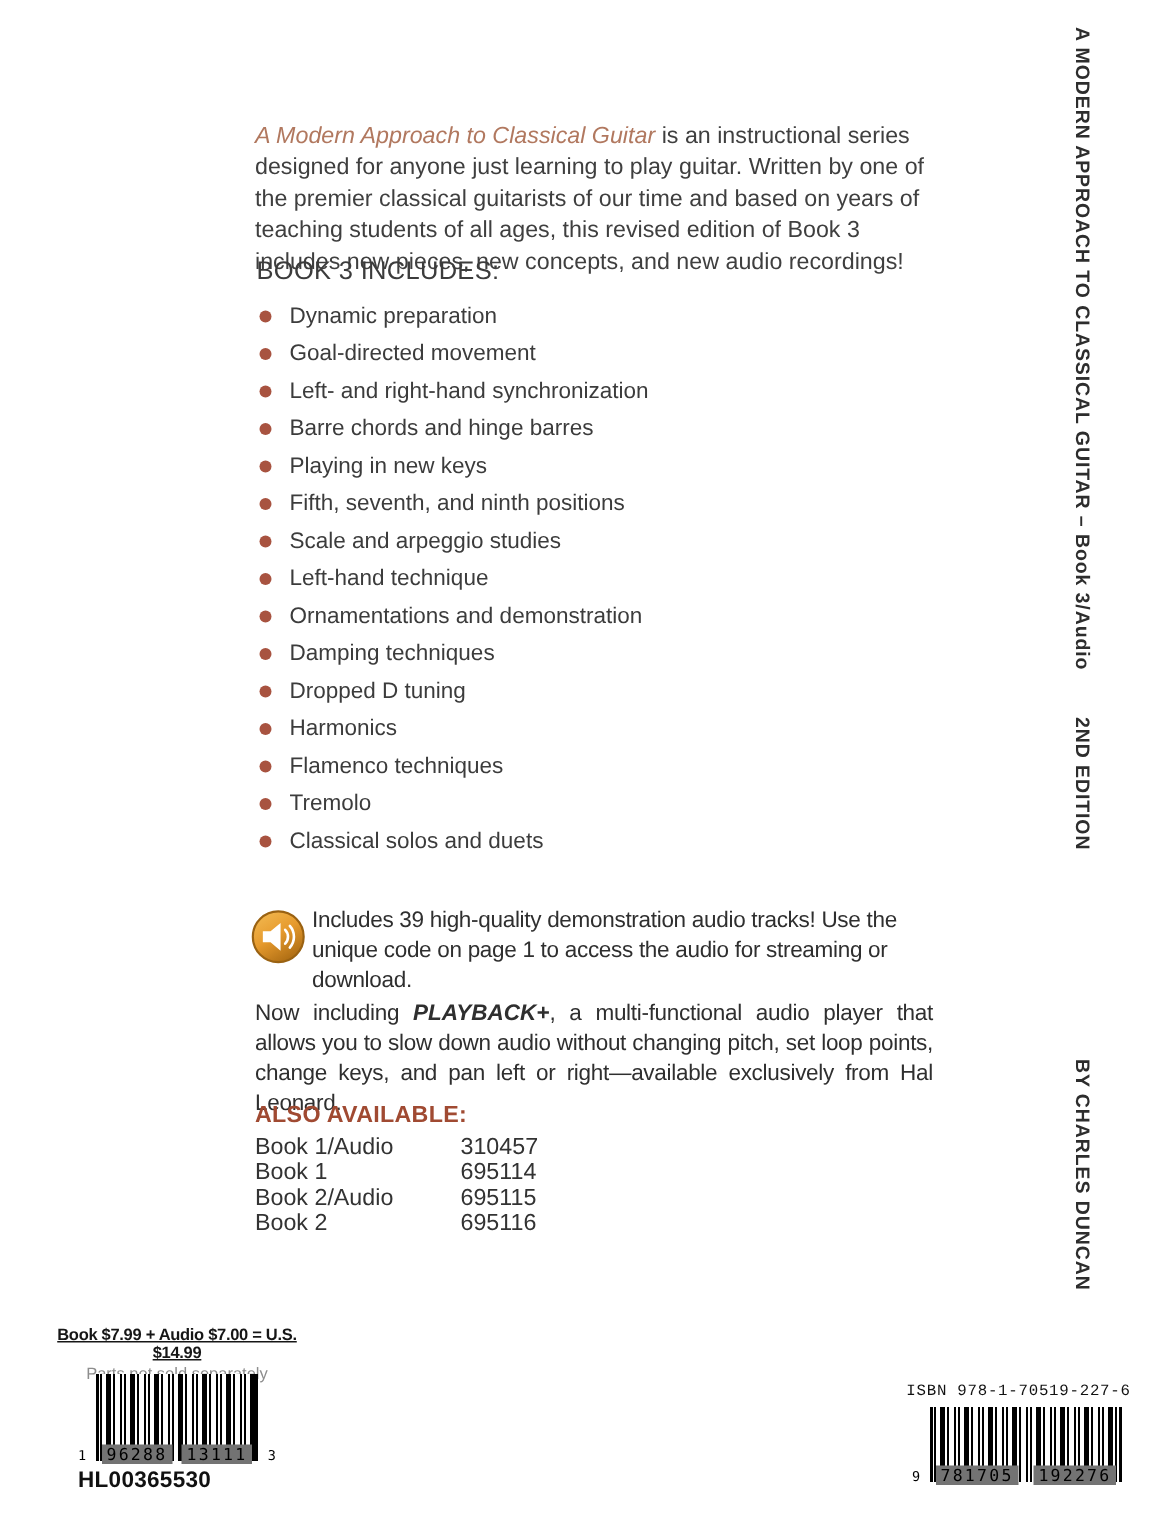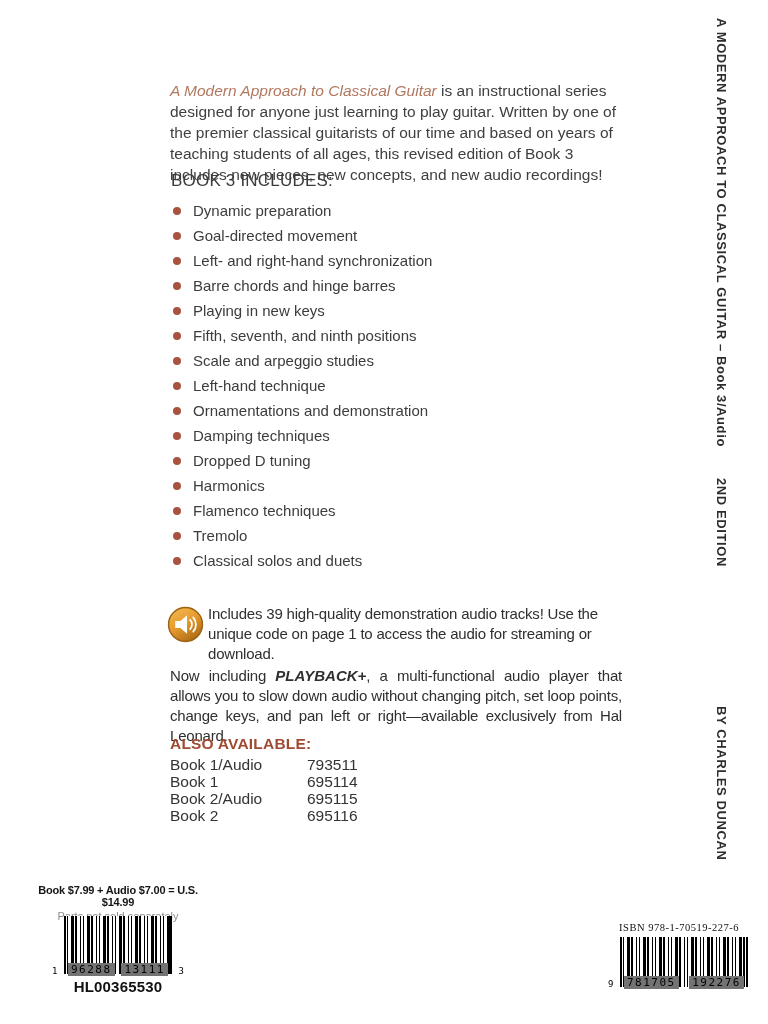--- a/index.html
+++ b/index.html
@@ -31,46 +31,46 @@
   .also-row{display:flex;font-size:15.5px;line-height:17px;color:#333;}
   .also-row .lbl{width:137px;}
   
   .spine{position:absolute;writing-mode:vertical-rl;font-weight:bold;color:#2d2d2d;
     font-size:13px;letter-spacing:0.6px;white-space:nowrap;}
   .spine-title{left:714px;top:18px;}
   .spine-edition{left:714px;top:478px;}
   .spine-author{left:714px;top:706px;}
   
   .price-block{position:absolute;left:28px;top:884px;width:180px;text-align:center;}
-  .price-line{font-size:11px;font-weight:bold;color:#161616;letter-spacing:-0.2px;}
+  .price-line{font-size:11px;font-weight:bold;color:#161616;letter-spacing:-0.2px;text-decoration:underline;}
   .parts-line{font-size:11px;color:#8d8d8d;margin-top:2px;}
   .upc{position:absolute;left:52px;top:916px;width:132px;height:58px;}
   .bars{position:absolute;top:0;bottom:0;left:12px;right:12px;
     background:repeating-linear-gradient(90deg,
       #000 0px,#000 1.5px,#fff 1.5px,#fff 3px,
       #000 3px,#000 4px,#fff 4px,#fff 7px,
       #000 7px,#000 10px,#fff 10px,#fff 11.5px,
       #000 11.5px,#000 13px,#fff 13px,#fff 16px);}
   .bars::before,.bars::after{content:"";position:absolute;top:0;bottom:0;width:2px;background:#000;}
   .bars::before{left:0;} .bars::after{right:0;}
   .bc-digit{position:absolute;bottom:-2px;font-family:"DejaVu Sans Mono",monospace;font-size:9px;color:#000;background:#fff;}
   .bc-lead{left:0;} .bc-trail{right:0;}
   .bc-groups{position:absolute;left:16px;right:16px;bottom:-2px;display:flex;justify-content:space-between;}
   .bc-groups span{background:#737373;padding:0 3px;font-family:"DejaVu Sans Mono",monospace;font-size:11px;letter-spacing:1.5px;color:#000;}
-  .catalog{position:absolute;left:52px;top:978px;width:132px;text-align:center;
+  .catalog{position:absolute;left:52px;top:978px;width:132px;text-align:left;
     font-size:15px;font-weight:bold;color:#111;letter-spacing:0.2px;}
   
   .publisher{position:absolute;left:271px;top:956px;display:flex;align-items:center;}
   .logo-mark{width:28px;height:42px;}
   .logo-text{margin-left:8px;font-size:22px;color:#4a443e;letter-spacing:4.5px;font-weight:500;white-space:nowrap;}
   .logo-bullet{color:#b0563c;font-size:16px;vertical-align:2px;letter-spacing:2px;}
   .logo-reg{font-size:9px;vertical-align:10px;letter-spacing:0;}
   
   .isbn-block{position:absolute;left:598px;top:922px;width:162px;}
-  .isbn-label{font-family:Liberation Serif, serif;font-size:10.5px;letter-spacing:0.5px;
+  .isbn-label{font-family:Liberation Mono, monospace;font-size:10.5px;letter-spacing:0.5px;
     color:#111;text-align:center;white-space:nowrap;}
   .isbn-barcode{position:relative;margin-top:4px;margin-left:10px;height:50px;}
 </style>
 </head>
 <body>
 
 <div class="page">
 
   <p class="intro"><span class="intro-title">A Modern Approach to Classical Guitar</span><span> is an instructional series designed for anyone just learning to play guitar. Written by one of the premier classical guitarists of our time and based on years of teaching students of all ages, this revised edition of Book 3 includes new pieces, new concepts, and new audio recordings!</span></p>
 
@@ -111,21 +111,21 @@
     </span>
     <div class="audio-text">Includes 39 high-quality demonstration audio tracks! Use the unique code on page 1 to access the audio for streaming or download.</div>
   </div>
 
   <p class="playback"><span>Now including </span><span class="playback-brand">PLAYBACK+</span><span>, a multi-functional audio player that allows you to slow down audio without changing pitch, set loop points, change keys, and pan left or right—available exclusively from Hal Leonard.</span></p>
 
   <div class="also">
     <div class="also-heading">ALSO AVAILABLE:</div>
     <div class="also-row">
       <span class="lbl">Book 1/Audio</span>
-      <span class="code">793511</span>
+      <span class="code">310457</span>
     </div>
     <div class="also-row">
       <span class="lbl">Book 1</span>
       <span class="code">695114</span>
     </div>
     <div class="also-row">
       <span class="lbl">Book 2/Audio</span>
       <span class="code">695115</span>
     </div>
     <div class="also-row">

